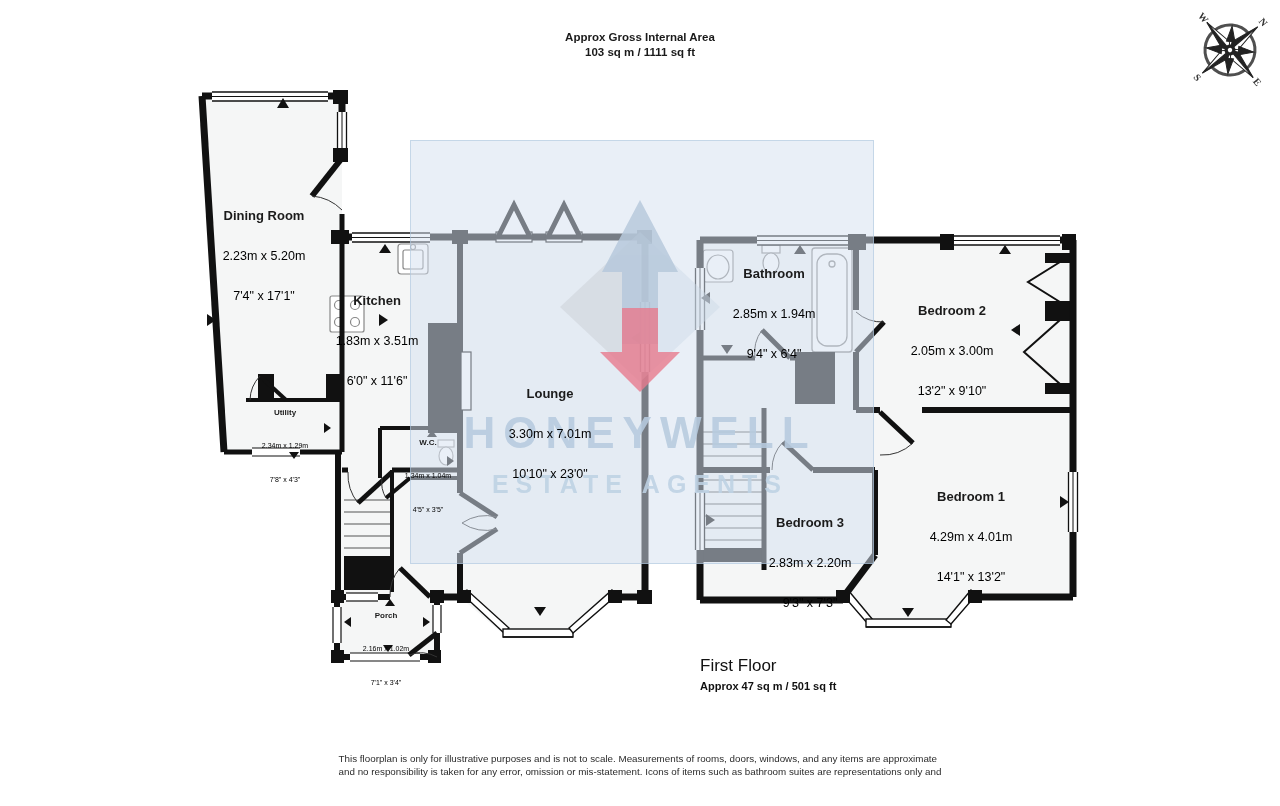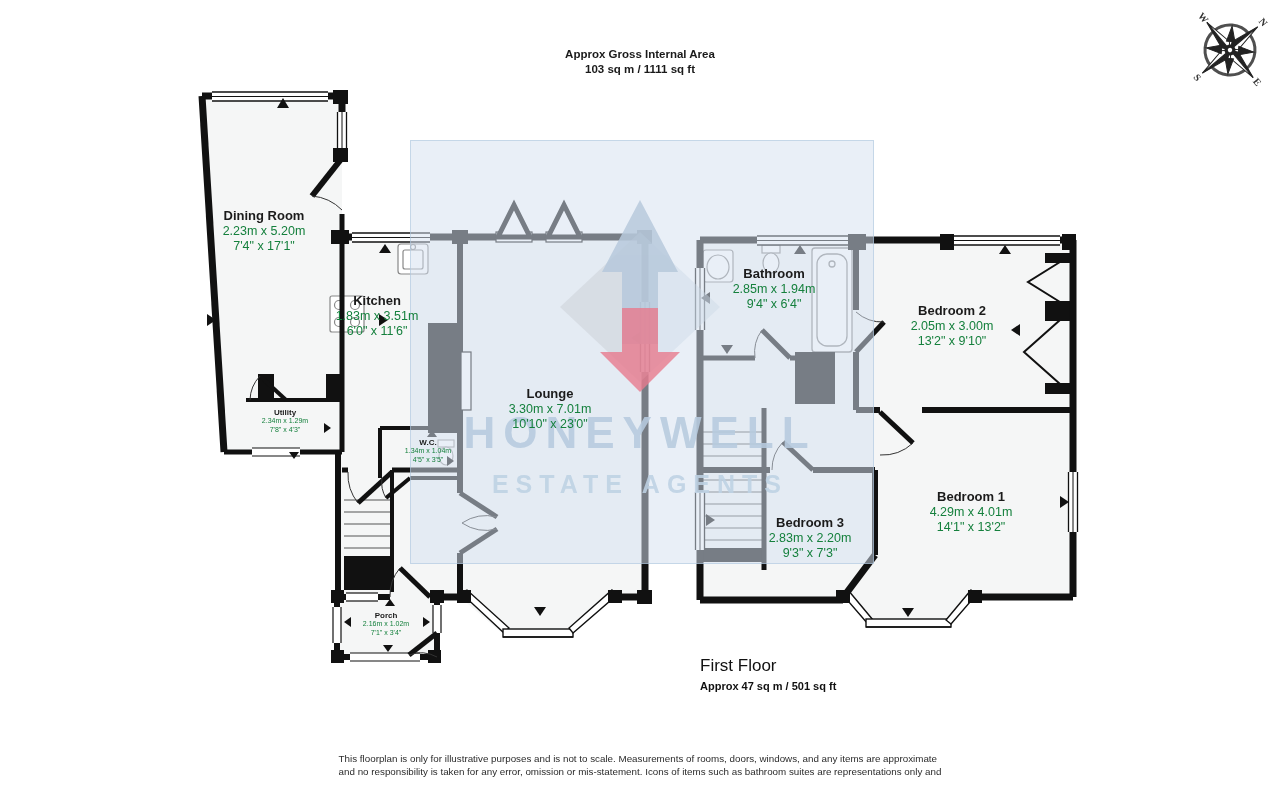--- a/index.html
+++ b/index.html
@@ -3,34 +3,34 @@
 <meta charset="utf-8">
 <style>
   html,body{margin:0;padding:0;background:#fff;}
   #canvas{position:relative;width:1280px;height:806px;background:#ffffff;overflow:hidden;
           font-family:"Liberation Sans", sans-serif;}
   svg{position:absolute;left:0;top:0;}
   .layer{position:absolute;left:0;top:0;width:1280px;height:806px;pointer-events:none;}
 
   
   .gia{position:absolute;left:640px;top:30px;transform:translateX(-50%);text-align:center;
-       font-size:11.5px;font-weight:bold;color:#1a1a1a;line-height:15px;white-space:nowrap;margin-top:17px;}
+       font-size:11.5px;font-weight:bold;color:#1a1a1a;line-height:15px;white-space:nowrap;}
 
   
   .wm-square{position:absolute;left:410px;top:140px;width:462px;height:422px;
              background:rgba(212,225,239,.52);border:1px solid rgba(168,194,221,.55);}
   .wm-text1{position:absolute;left:640px;top:408px;transform:translateX(-50%);
             font-size:44px;font-weight:bold;letter-spacing:8px;color:#b7cbdf;opacity:.88;white-space:nowrap;}
   .wm-text2{position:absolute;left:640px;top:470px;transform:translateX(-50%);
             font-size:25px;font-weight:bold;letter-spacing:7px;color:#bed2e4;opacity:.88;white-space:nowrap;}
 
   
   .room-label{position:absolute;transform:translateX(-50%);text-align:center;color:#1b1b1b;white-space:nowrap;}
   .room-label .rn{font-weight:bold;font-size:13px;line-height:16px;}
-  .room-label .rd{font-size:12.5px;line-height:15px;color:#15803d;}
+  .room-label .rd{font-size:12.5px;line-height:15px;color:#000000;margin-top:25px;}
   .room-label.small .rn{font-size:8px;line-height:9px;}
   .room-label.small .rd{font-size:7px;line-height:8.5px;}
 
   
   .floor-title{position:absolute;color:#111;}
   .floor-title .ft{font-size:17px;line-height:20px;}
   .floor-title .fa{font-size:11px;font-weight:bold;margin-top:4px;}
 
   
   .disclaimer{position:absolute;left:640px;top:752px;transform:translateX(-50%);

